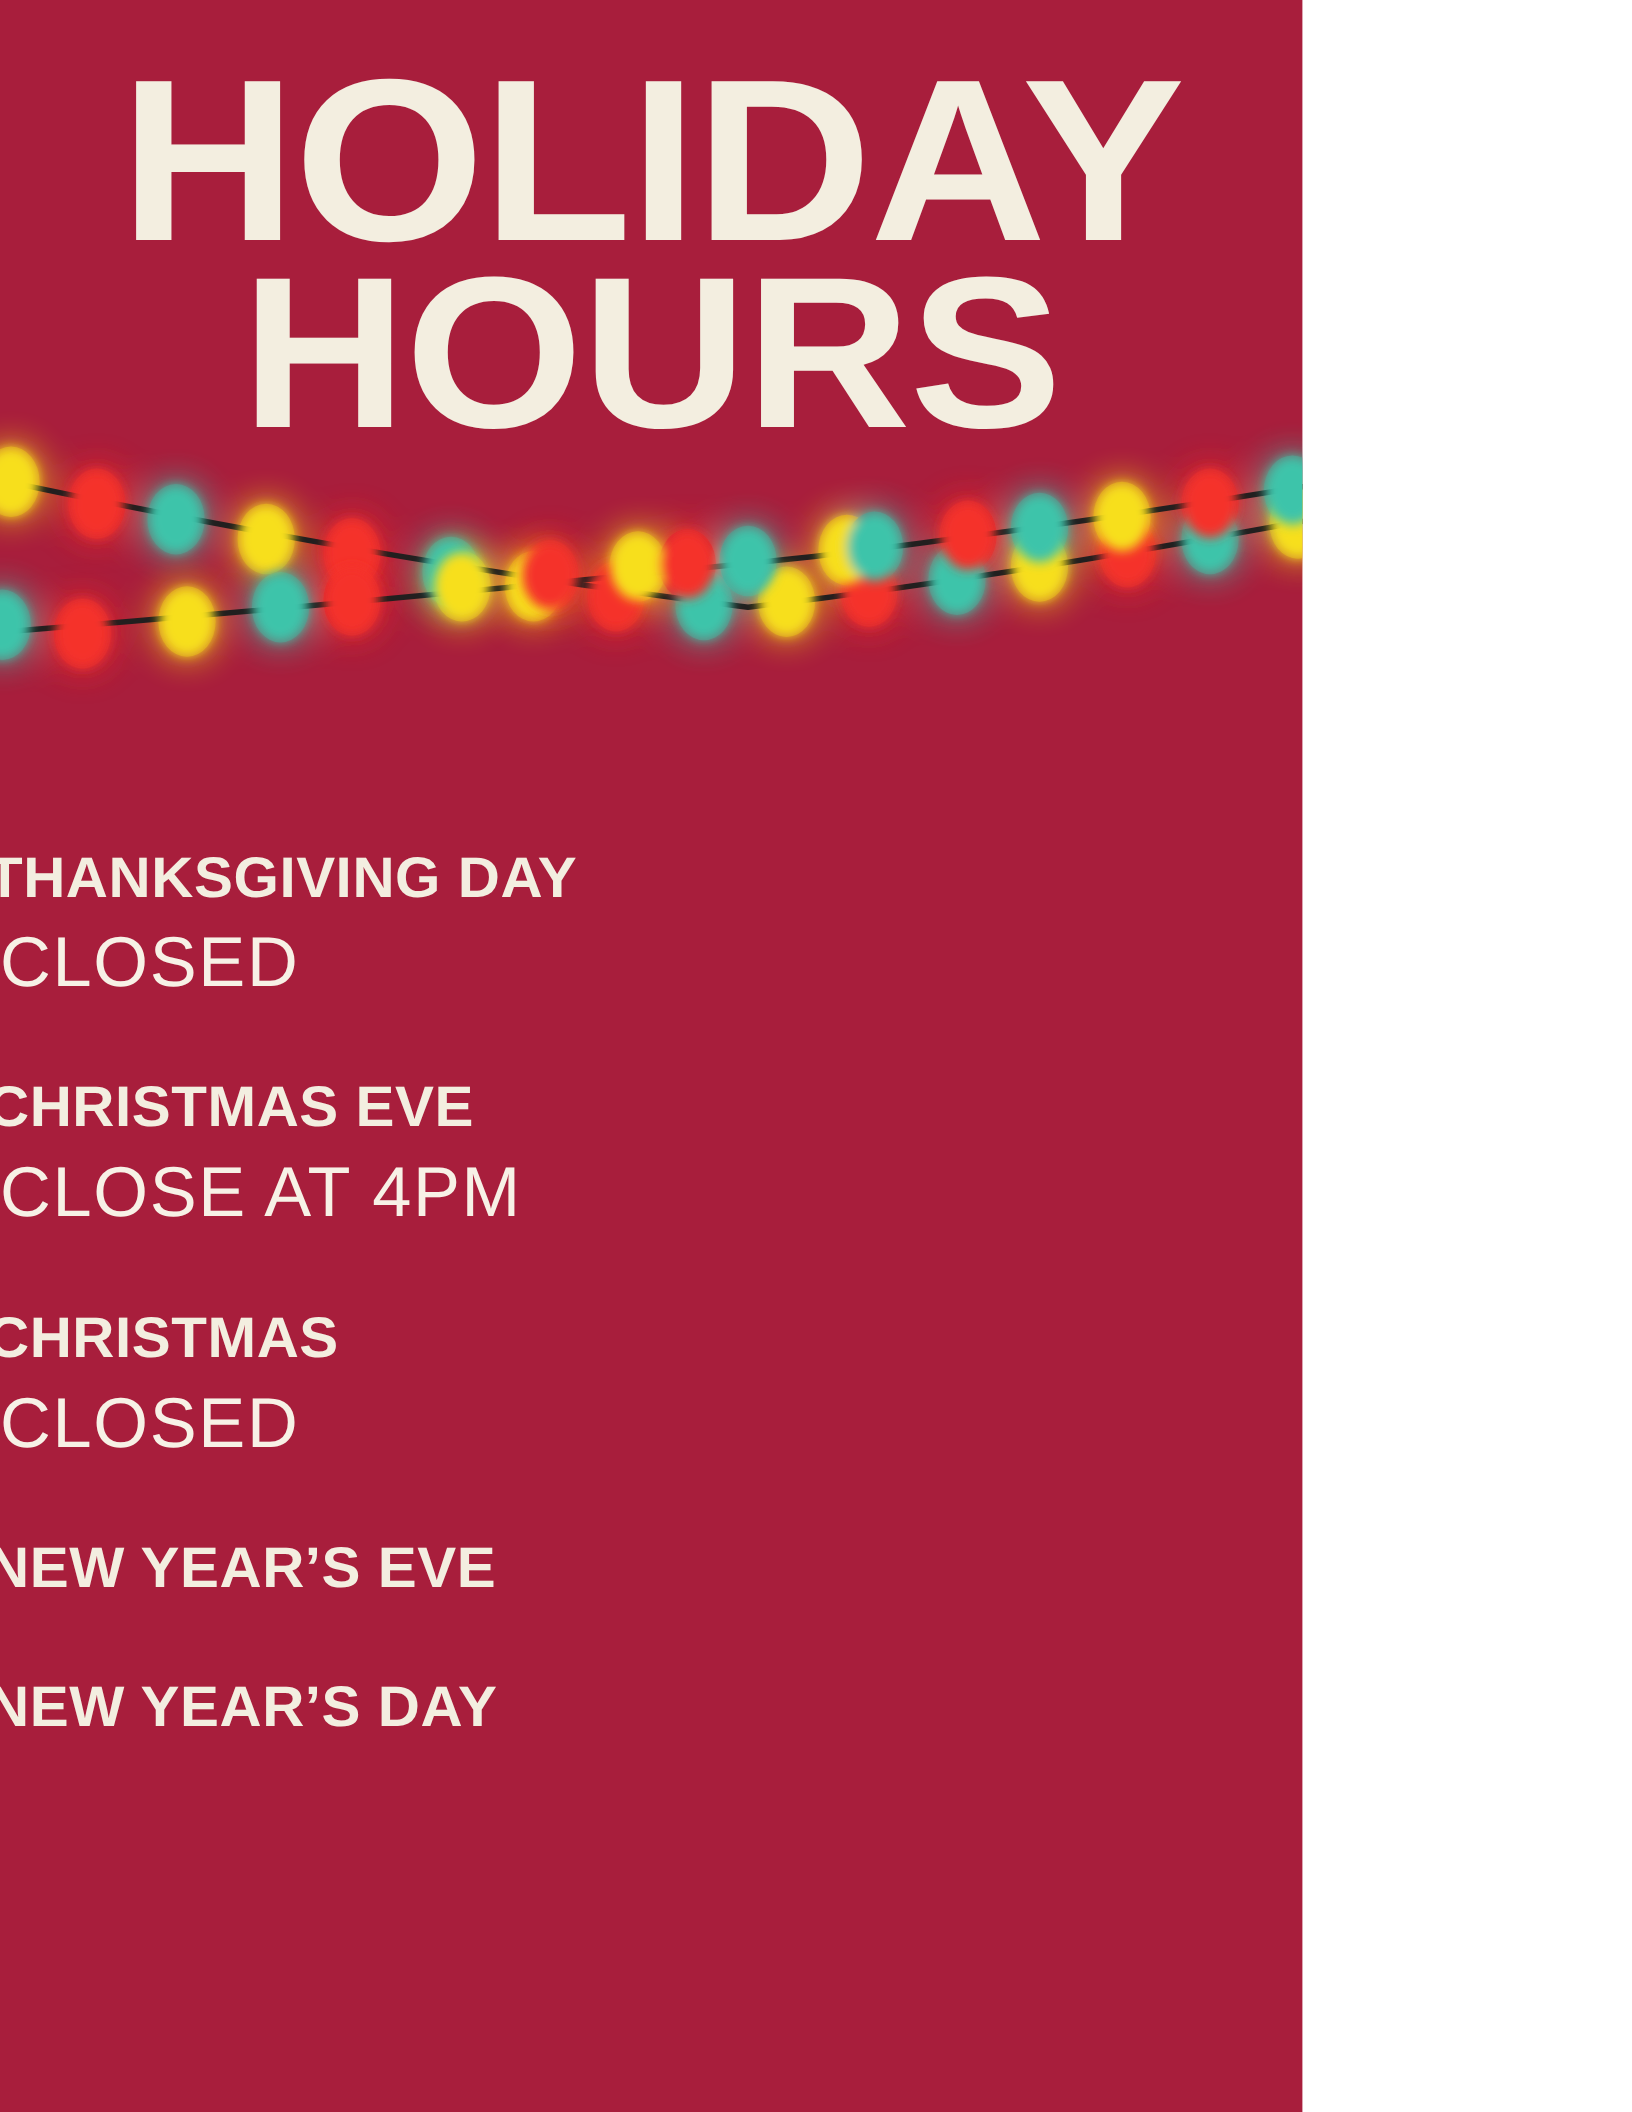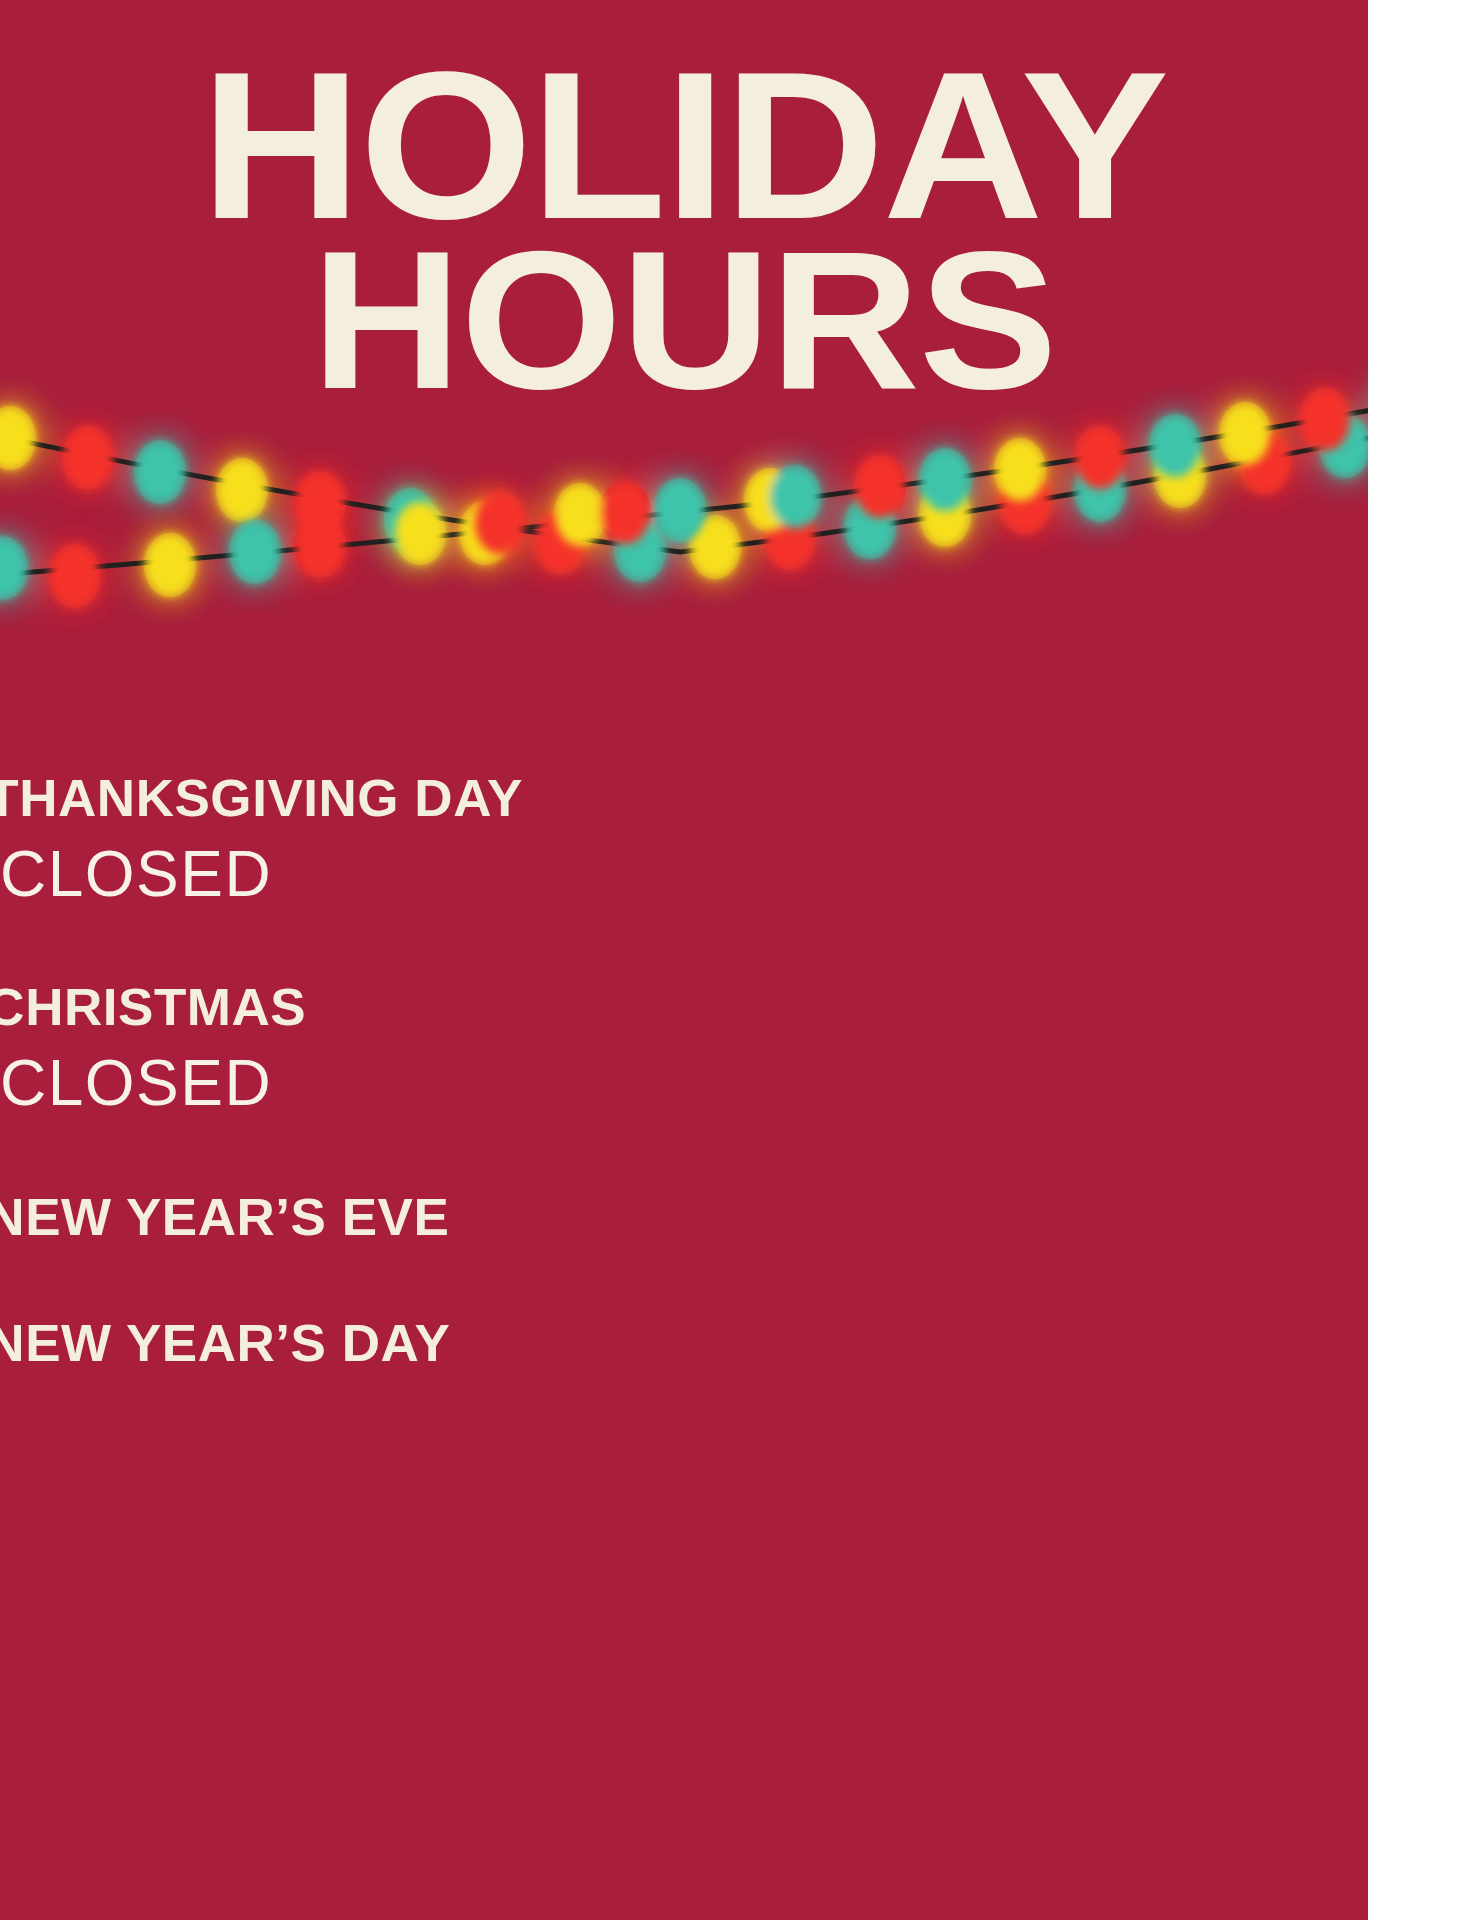--- a/index.html
+++ b/index.html
@@ -3,21 +3,21 @@
 <meta charset="utf-8">
 <title>Holiday Hours</title>
 <style>
   html, body {
     margin: 0;
     padding: 0;
     background: #ffffff;
   }
   #poster {
     position: relative;
-    width: 1368px;
+    width: 1184px;
     height: 1920px;
     background: #A81E3C;
     overflow: hidden;
     font-family: "Liberation Sans", sans-serif;
     -webkit-font-smoothing: antialiased;
   }
 
   
   .title-block {
     position: absolute;
@@ -224,20 +224,24 @@
     </svg>
   </div>
 
   <div class="hours-list">
 
     <div class="hours-entry">
       <span class="entry-name">THANKSGIVING DAY</span>
       <span class="entry-hours">CLOSED</span>
     </div>
 
+    <div class="hours-entry">
+      <span class="entry-name">CHRISTMAS EVE</span>
+      <span class="entry-hours">CLOSE AT 4PM</span>
+    </div>
 
     <div class="hours-entry">
       <span class="entry-name">CHRISTMAS</span>
       <span class="entry-hours">CLOSED</span>
     </div>
 
     <div class="hours-entry">
       <span class="entry-name">NEW YEAR’S EVE</span>
     </div>
 

